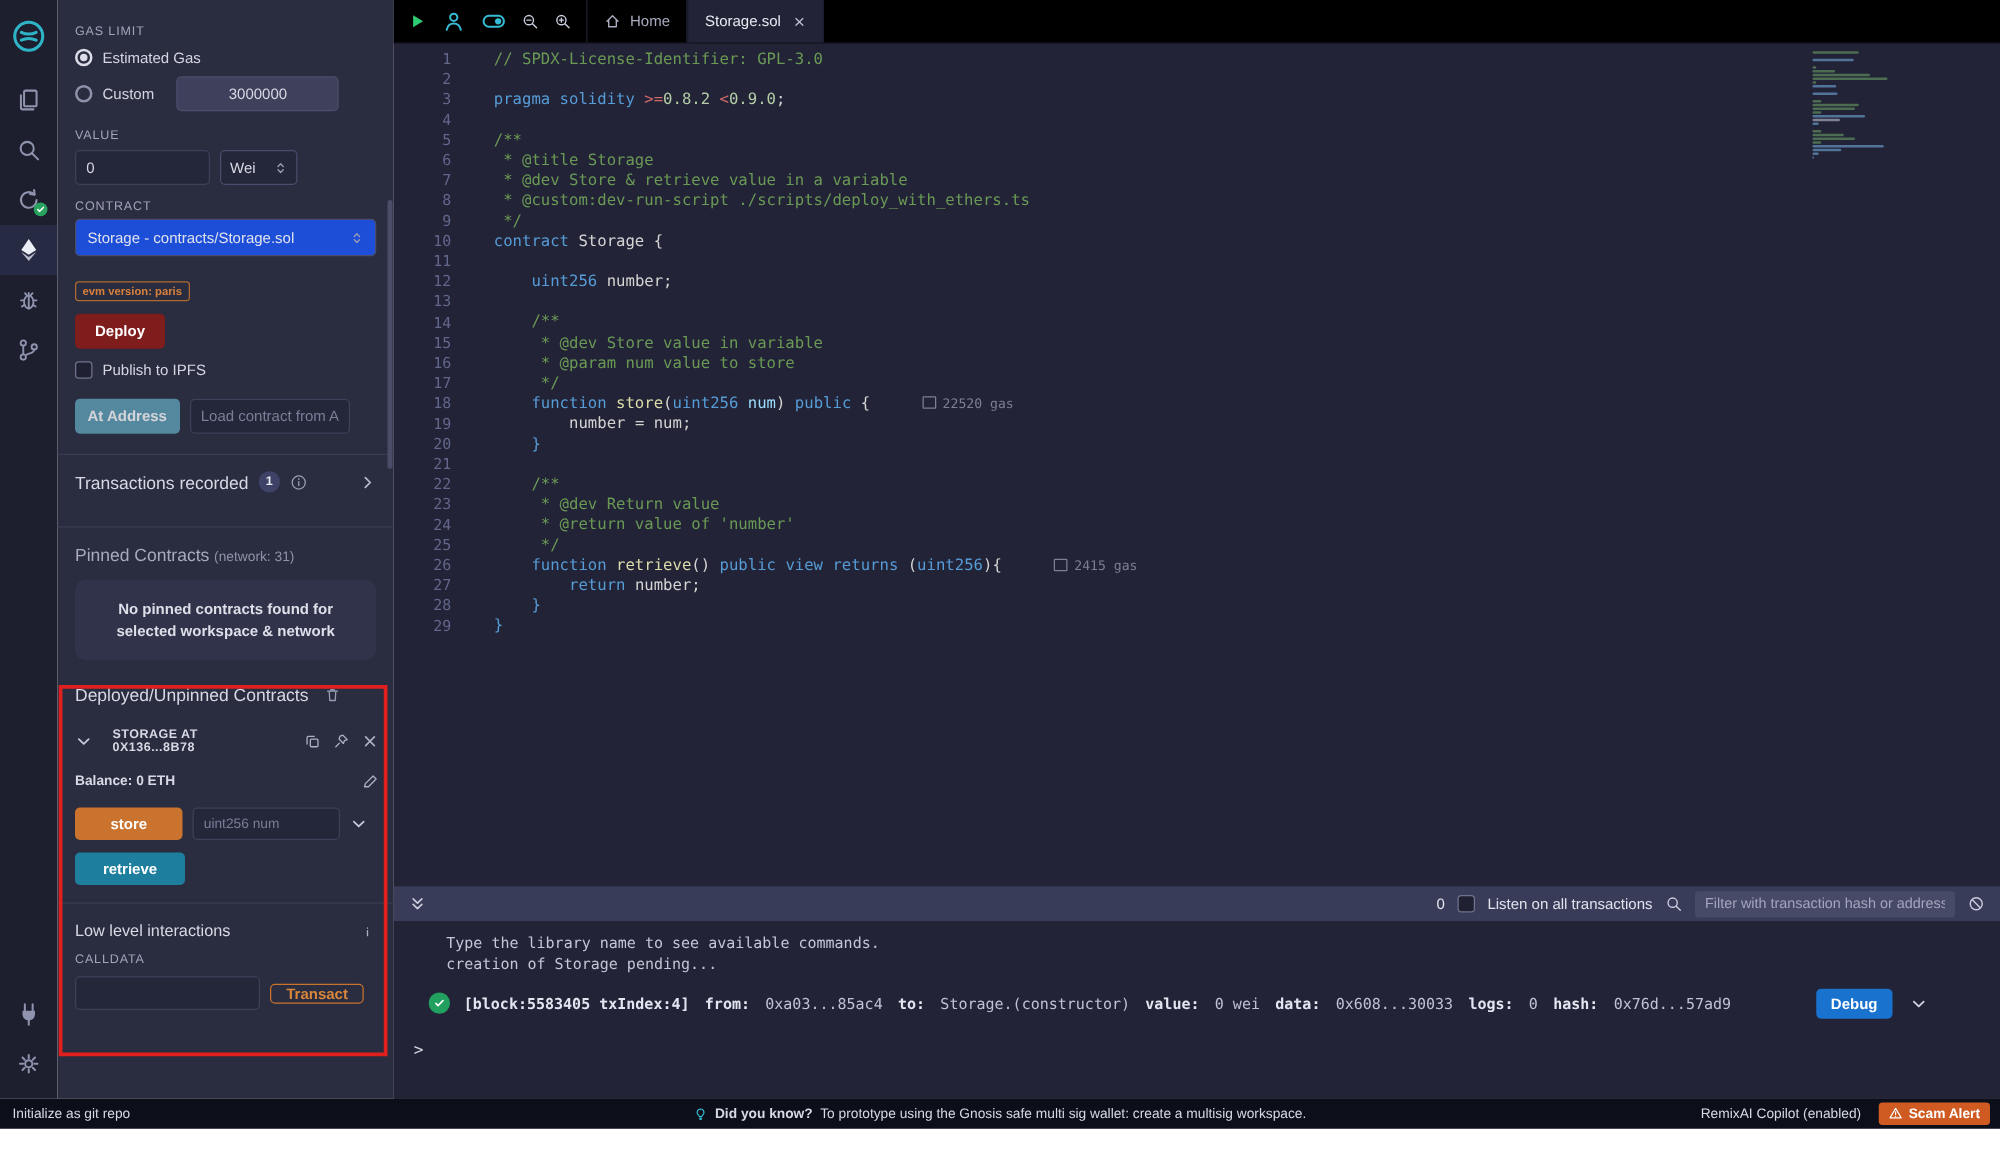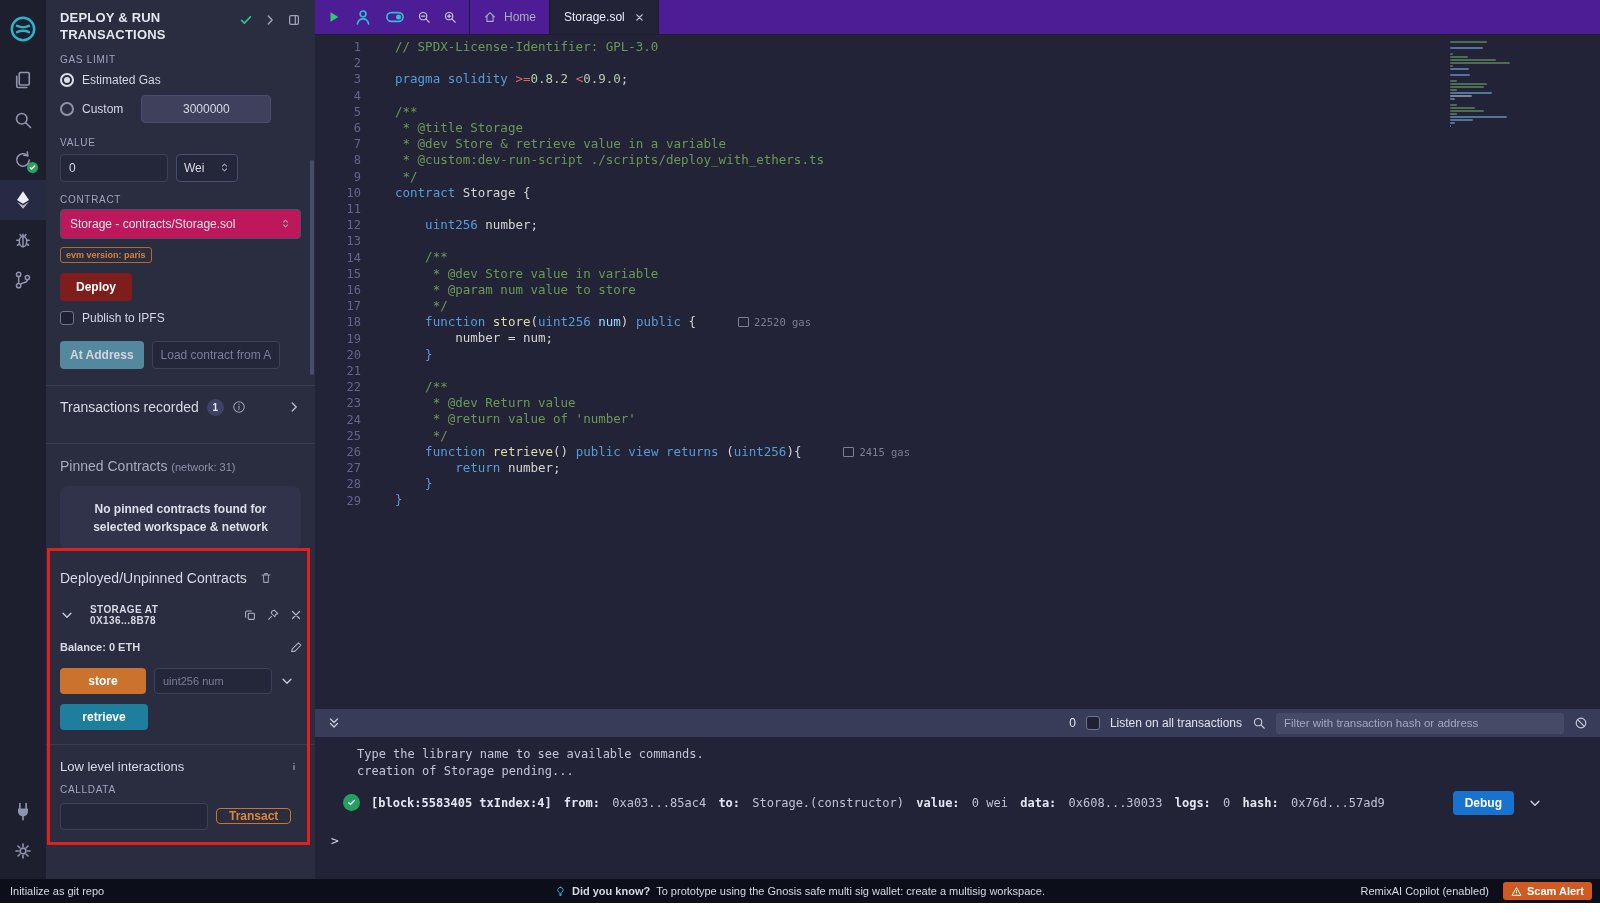--- a/index.html
+++ b/index.html
@@ -32,21 +32,21 @@
   .radio.sel{border-color:#dcdde8;}
   .radio.sel::after{content:"";position:absolute;inset:2px;border-radius:50%;background:#dcdde8;}
   .inp{background:#24263a;border:1px solid #3e405a;border-radius:4px;color:#d7d9e4;font-size:12px;height:28px;padding:0 8px;outline:none;}
   .inp::placeholder{color:#7b7e97;}
   .inp-light{background:#3f415c;border-color:#4a4d6b;}
   .gas-input{width:130px;margin-left:10px;text-align:center;}
   .value-row{padding:2px 14px;gap:8px;}
   .value-input{width:108px;}
   .unit-select{width:62px;height:28px;background:#24263a;border:1px solid #4a4d6b;border-radius:4px;display:flex;align-items:center;justify-content:space-between;padding:0 7px;font-size:12px;color:#d7d9e4;cursor:pointer;}
   .stepper{color:#9a9db4;}
-  .contract-select{margin:2px 14px 0;height:30px;background:#be185d;border:1px solid #4a4d6b;border-radius:4px;display:flex;align-items:center;justify-content:space-between;padding:0 9px;font-size:12px;color:#e0e2ec;cursor:pointer;}
+  .contract-select{margin:2px 14px 12px;height:30px;background:#1d4ed8;border:1px solid #4a4d6b;border-radius:4px;display:flex;align-items:center;justify-content:space-between;padding:0 9px;font-size:12px;color:#e0e2ec;cursor:pointer;}
   .evm-badge{display:inline-block;margin:8px 14px 2px;font-size:9px;color:#d8813c;border:1px solid #b06a30;border-radius:3px;padding:2px 5px;font-weight:bold;}
   .btn{border:none;border-radius:4px;font-size:12px;cursor:pointer;font-family:inherit;}
   .btn-deploy{display:block;margin:8px 14px 0;background:#7f1d1d;color:#fff;padding:7px 16px;font-weight:bold;}
   .ipfs-row{padding:10px 14px 4px;gap:8px;font-size:12px;color:#d4d6e2;}
   .checkbox{width:14px;height:14px;border-radius:3px;border:1px solid #70738d;background:#1f2133;flex:none;cursor:pointer;}
   .ataddr-row{padding:12px 14px 2px;gap:8px;}
   .btn-ataddr{background:#5e9fb8;opacity:.8;color:#fff;padding:7px 10px;font-weight:bold;flex:none;}
   .ataddr-input{width:128px;}
   .divider{height:1px;background:#3a3c54;margin:14px 0 0;}
   .txrec-row{padding:13px 14px;gap:8px;font-size:14px;color:#d7d9e4;cursor:pointer;}
@@ -76,21 +76,21 @@
   .calldata-row{padding:4px 14px 0;display:flex;gap:8px;align-items:center;}
   .calldata-input{width:148px;height:27px;}
   .btn-transact{background:transparent;border:1px solid #c9732f;color:#d8873c;height:16px;padding:0 12px;font-weight:bold;border-radius:4px;cursor:pointer;font-size:12px;}
   .panel-scroll{position:absolute;right:1px;top:160px;width:4px;height:215px;background:#4a4d68;border-radius:2px;}
 
   
   .red-annot{position:absolute;left:47px;top:548px;width:263px;height:297px;border:3px solid #e01f1f;pointer-events:none;z-index:60;}
 
   
   .main{position:absolute;left:315px;top:0;width:1285px;height:879px;background:#222336;}
-  .toolbar{position:absolute;left:0;top:0;width:100%;height:35px;background:#4c1d95;display:flex;align-items:stretch;border-bottom:1px solid #1d1f2e;}
+  .toolbar{position:absolute;left:0;top:0;width:100%;height:35px;background:#000000;display:flex;align-items:stretch;border-bottom:1px solid #1d1f2e;}
   .tool-group{display:flex;align-items:center;gap:12px;padding:0 12px;}
   .play-ic{color:#2ecc71;}
   .teal-ic{color:#35bcd4;}
   .white-ic{color:#c9ccdd;}
   .tab{display:flex;align-items:center;gap:7px;padding:0 13px;font-size:12px;color:#a9abbe;border-right:1px solid #1d1f2e;border-left:1px solid #1d1f2e;cursor:pointer;}
   .tab.active{background:#222336;color:#e8eaf2;}
   .tab .close-ic{color:#b9bccd;margin-left:2px;}
   .editor{position:absolute;left:0;top:35px;width:100%;height:674px;overflow:hidden;}
   .gutter{position:absolute;left:0;top:4px;width:62px;text-align:right;padding-right:16px;}
   .ln{font:12px/16.2px "DejaVu Sans Mono",monospace;color:#62668a;}
@@ -102,21 +102,21 @@
   .gas-hint::before{content:"";display:inline-block;width:9px;height:8px;border:1px solid #7c7f95;border-radius:1px;margin-right:5px;vertical-align:-1px;}
   .minimap{position:absolute;top:6px;right:84px;width:66px;display:flex;flex-direction:column;gap:1px;}
   .mini-line{height:2px;border-radius:1px;opacity:.85;}
 
   
   .term-header{position:absolute;left:0;top:709px;width:100%;height:28px;background:#393c58;display:flex;align-items:center;padding:0 12px;color:#d3d5e2;}
   .th-left{display:flex;align-items:center;color:#c9ccdd;cursor:pointer;}
   .th-right{margin-left:auto;display:flex;align-items:center;gap:10px;}
   .th-count{font-size:12px;color:#e4e6f0;}
   .th-listen{font-size:12px;color:#e0e2ec;}
-  .filter-input{width:288px;height:21px;background:#474a66;border:none;border-radius:3px;color:#d7d9e4;font-size:11.5px;padding:0 8px;outline:none;}
+  .filter-input{width:208px;height:21px;background:#474a66;border:none;border-radius:3px;color:#d7d9e4;font-size:11.5px;padding:0 8px;outline:none;}
   .filter-input::placeholder{color:#a3a6bd;}
   .terminal{position:absolute;left:0;top:737px;width:100%;height:142px;background:#222336;font-family:"DejaVu Sans Mono",monospace;}
   .term-messages{padding:9px 0 0 42px;}
   .term-msg{font-size:12px;line-height:17px;color:#c3c6d6;}
   .tx-row{display:flex;align-items:center;gap:11px;margin:14px 0 0 28px;position:relative;padding-right:180px;}
   .tx-check{width:17px;height:17px;border-radius:50%;background:#21a05f;color:#fff;display:flex;align-items:center;justify-content:center;flex:none;}
   .tx-check svg{width:9px;height:9px;}
   .tx-text{font-size:12px;color:#bfc2d4;white-space:nowrap;overflow:hidden;}
   .tx-text b{color:#e3e5f0;font-weight:bold;}
   .tx-text span{margin-right:5px;}
@@ -124,21 +124,21 @@
   .tx-caret{position:absolute;right:58px;top:2px;color:#d3d5e2;cursor:pointer;}
   .term-prompt{font-size:13px;color:#d4d6e2;margin:22px 0 0 16px;}
 
   
   .statusbar{position:absolute;left:0;top:879px;width:1600px;height:24px;background:#0c0e1a;color:#d7d9e4;font-size:11px;display:flex;align-items:center;}
   .sb-left{padding-left:10px;cursor:pointer;}
   .sb-center{position:absolute;left:50%;transform:translateX(-50%);display:flex;align-items:center;gap:6px;white-space:nowrap;}
   .sb-bulb{color:#35bcd4;}
   .sb-tip-title{font-weight:bold;}
   .sb-right{margin-left:auto;display:flex;align-items:center;gap:14px;padding-right:8px;}
-  .scam-badge{background:#cf5b22;color:#fff;border-radius:3px;padding:3px 8px;display:flex;align-items:center;gap:5px;font-weight:bold;cursor:pointer;}
+  .scam-badge{background:#cf5b22;color:#fff;border-radius:3px;padding:3px 8px;display:flex;align-items:flex-start;gap:5px;font-weight:bold;cursor:pointer;}
   .scam-badge svg{width:11px;height:11px;}
 </style>
 </head>
 <body>
 
 <div class="app">
 
   <div class="iconbar">
     <div class="logo-slot">
       <svg class="ic" viewBox="0 0 16 16" fill="none" stroke="currentColor" stroke-width="1.4" stroke-linecap="round" style="width:28px;height:28px;">
@@ -199,41 +199,20 @@
     </div>
     <div class="icon-slot">
       <svg class="ic" viewBox="0 0 16 16" fill="none" stroke="currentColor" stroke-width="1.3" stroke-linecap="round">
         <circle cx="8" cy="8" r="2.3"></circle>
           <path d="M8 2.4v2M8 11.6v2M2.4 8h2M11.6 8h2M4 4l1.4 1.4M10.6 10.6L12 12M12 4l-1.4 1.4M5.4 10.6L4 12"></path>
       </svg>
     </div>
   </div>
 
   <div class="sidepanel">
-    <div class="sp-header">
-      <div class="sp-title">DEPLOY &amp; RUN TRANSACTIONS</div>
-      <div class="sp-header-icons">
-        <span class="chk">
-          <svg class="ic-s" viewBox="0 0 16 16" fill="none" stroke="currentColor" stroke-width="2" stroke-linecap="round" stroke-linejoin="round">
-              <path d="M3 8.5l3.2 3L13 4.5"></path>
-            </svg>
-        </span>
-        <span class="nav">
-          <svg class="ic-s" viewBox="0 0 16 16" fill="none" stroke="currentColor" stroke-width="1.6" stroke-linecap="round" stroke-linejoin="round">
-              <path d="M6 3.5l4.5 4.5L6 12.5"></path>
-            </svg>
-        </span>
-        <span class="nav">
-          <svg class="ic-s" viewBox="0 0 16 16" fill="none" stroke="currentColor" stroke-width="1.4">
-              <rect x="3" y="3" width="10" height="10" rx="1.5"></rect>
-              <path d="M9.5 3v10"></path>
-            </svg>
-        </span>
-      </div>
-    </div>
 
     <div class="sp-label">GAS LIMIT</div>
     <div class="row radio-row">
       <span class="radio sel"></span>
       <span>Estimated Gas</span>
     </div>
     <div class="row radio-row">
       <span class="radio"></span>
       <span>Custom</span>
       <input class="inp inp-light gas-input" value="3000000" style="">

